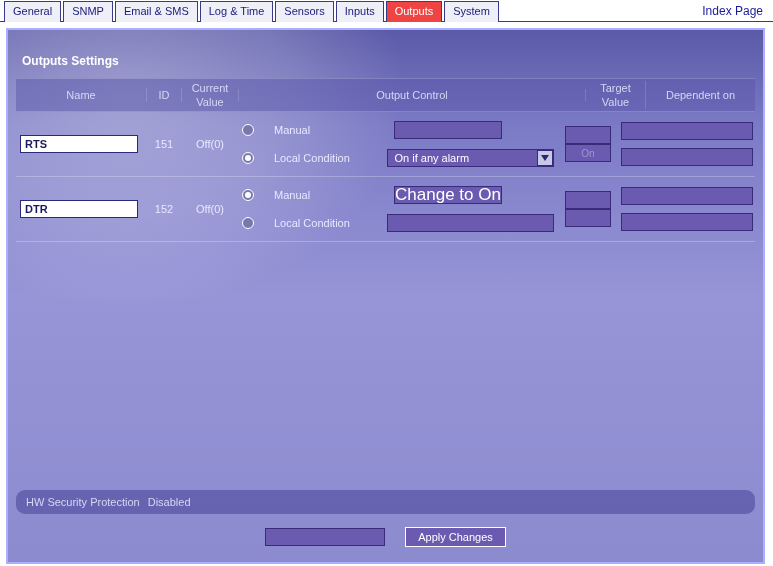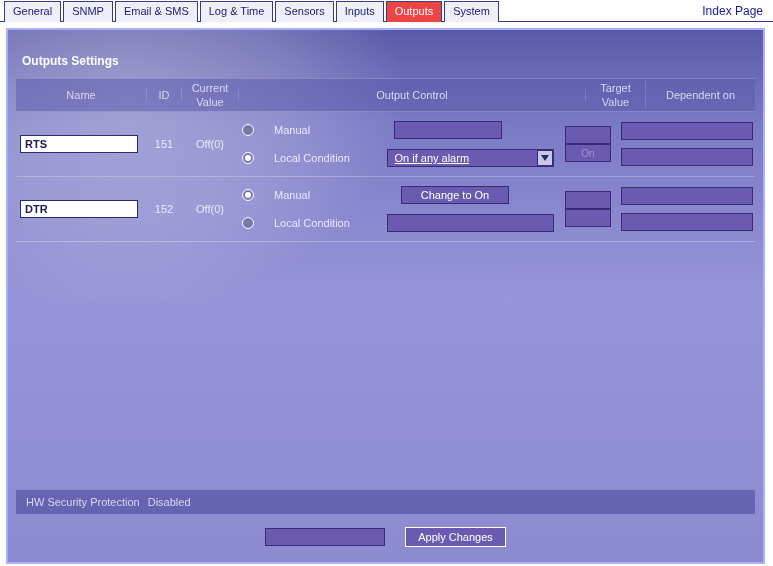--- a/index.html
+++ b/index.html
@@ -154,39 +154,39 @@
     width: 178px;
     height: 18px;
     background: #6a5ab0;
     border: 1px solid #3a2a7a;
     display: flex;
     align-items: center;
     position: relative;
     color: #fff;
     font-size: 11px;
   }
-  .dropdown .dd-text { padding: 0 6px; flex:1;text-decoration:underline;}
+  .dropdown .dd-text { padding: 0 6px; flex:1;}
   .dropdown .dd-btn {
     width: 16px; height: 16px;
     background: #c8c8e8;
     border: 1px solid #3a2a7a;
     display:flex; align-items:center; justify-content:center;
     cursor:pointer;
   }
   .dd-btn svg { width:8px; height:6px; }
   .btn-change {
     width: 108px;
     height: 18px;
     background: #6a5ab0;
     border: 1px solid #3a2a7a;
     color: #fff;
-    font-size: 11px;
+    font-size: 17px;
     display:flex; align-items:center; justify-content:center;
     cursor:pointer;
-    margin-left: 7px;
+    margin-left: 0;
   }
   .blank-box {
     height: 18px;
     background: #6a5ab0;
     border: 1px solid #3a2a7a;
   }
   .blank-ctrl { width: 108px; }
   .blank-dd   { width: 178px; }
   .tgt-box {
     width: 46px;
@@ -211,20 +211,21 @@
   }
   .hw-row {
     background: rgba(70,68,150,0.55);
     height: 24px;
     display:flex;
     align-items:center;
     padding-left: 10px;
     color: #d6d6f5;
     gap: 8px;
     margin-bottom: 10px;
+    border-radius: 9px;
   }
   .apply-row {
     display:flex;
     align-items:center;
     justify-content:center;
     gap: 20px;
     height: 26px;
   }
   .blank-apply {
     width: 120px;

